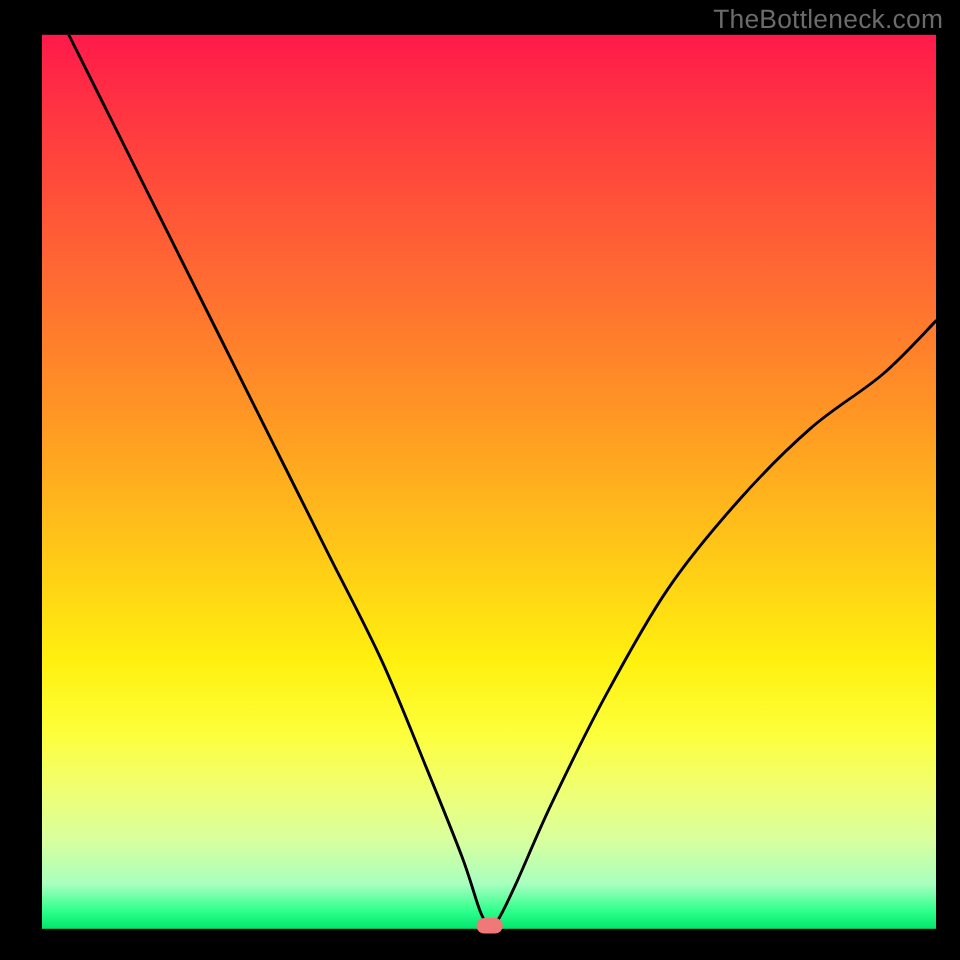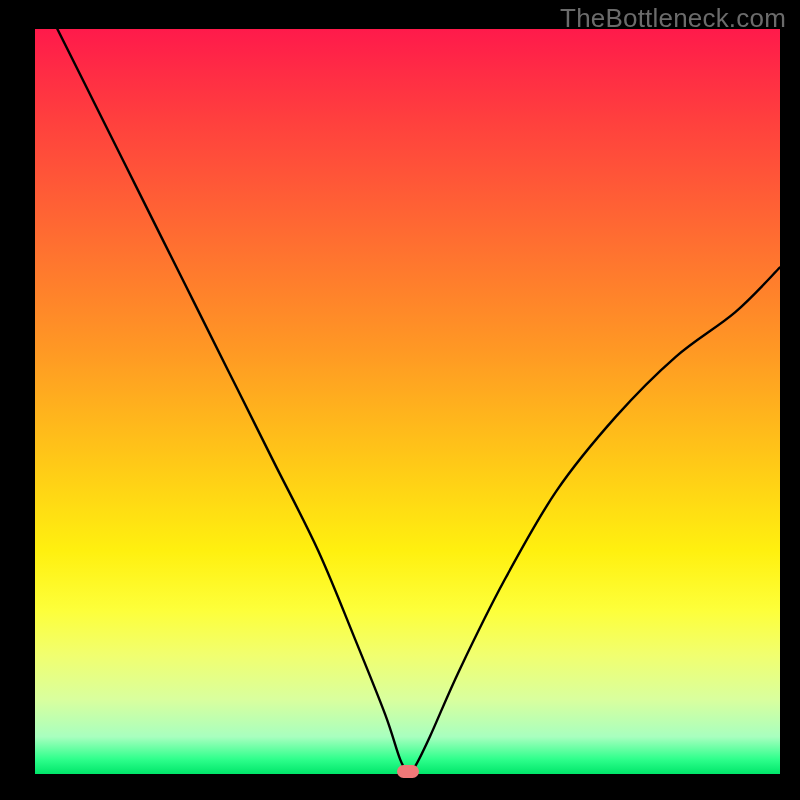--- a/index.html
+++ b/index.html
@@ -15,21 +15,21 @@
     position: relative;
     width: 800px;
     height: 800px;
     background: #000;
   }
   .watermark {
     position: absolute;
     top: 3px;
     right: 14px;
     color: #6b6b6b;
-    font-size: 26px;
+    font-size: 22px;
     font-weight: 400;
     letter-spacing: 0.2px;
     z-index: 3;
   }
   .plot {
     position: absolute;
     left: 35px;
     top: 29px;
     width: 745px;
     height: 745px;

